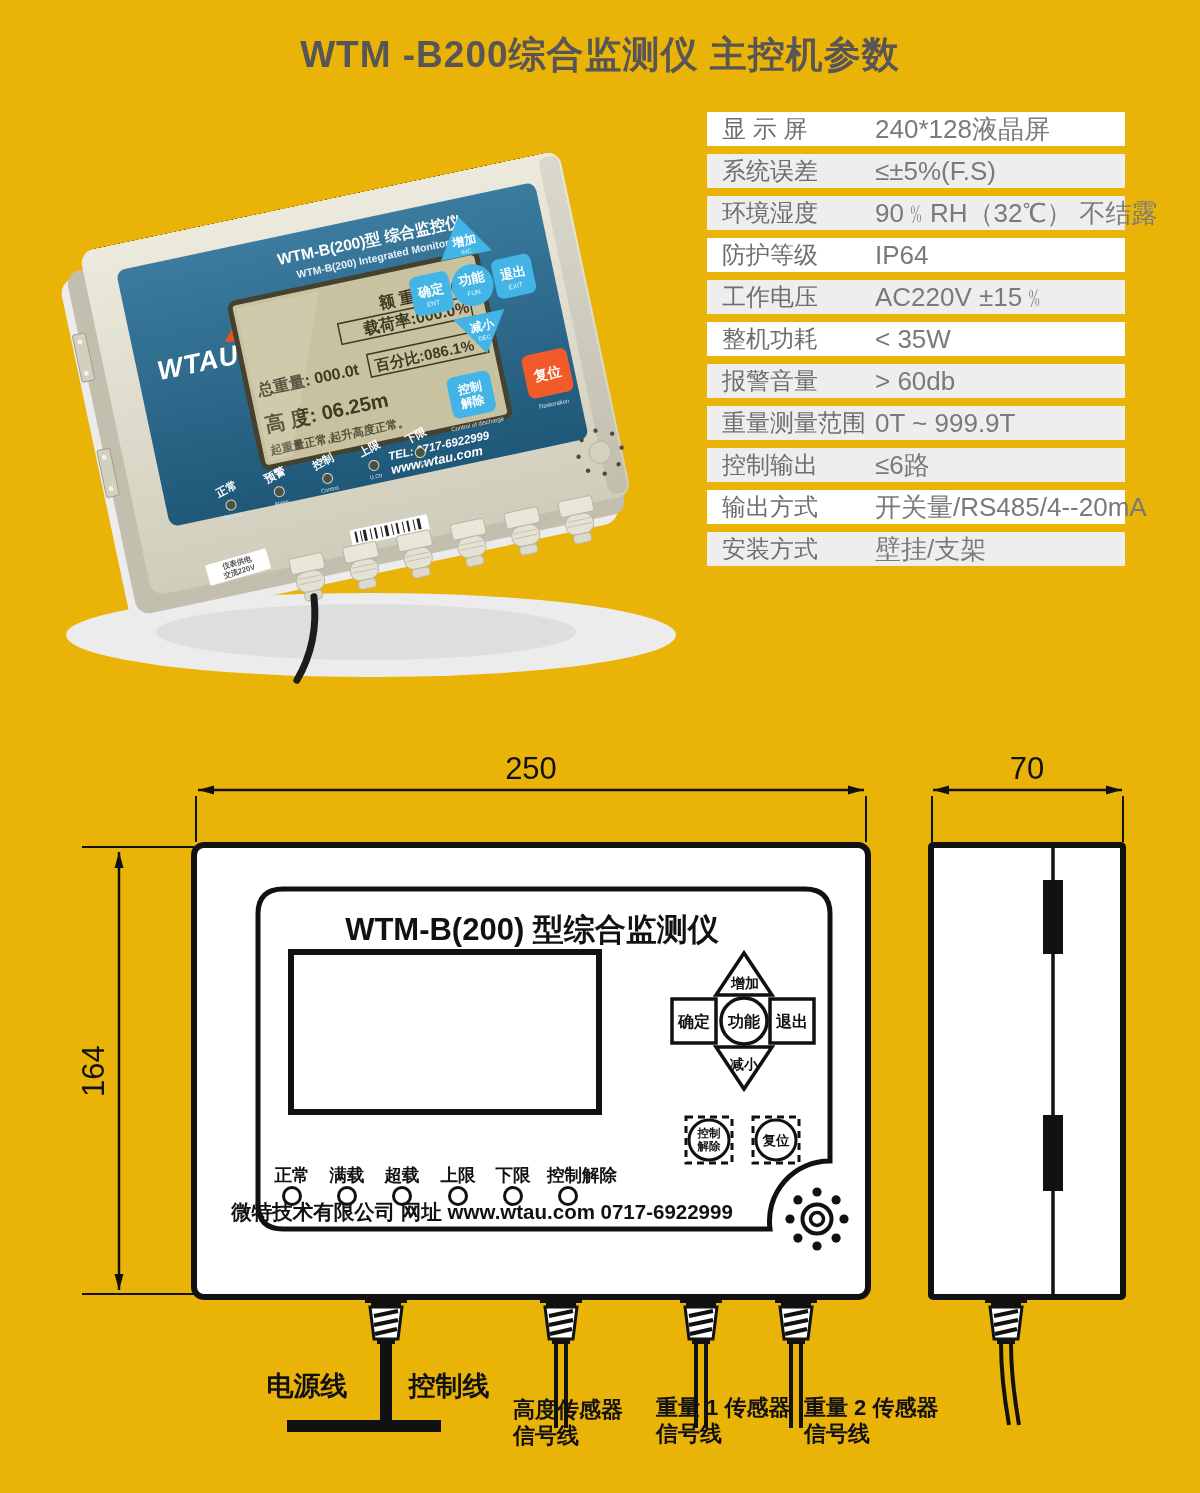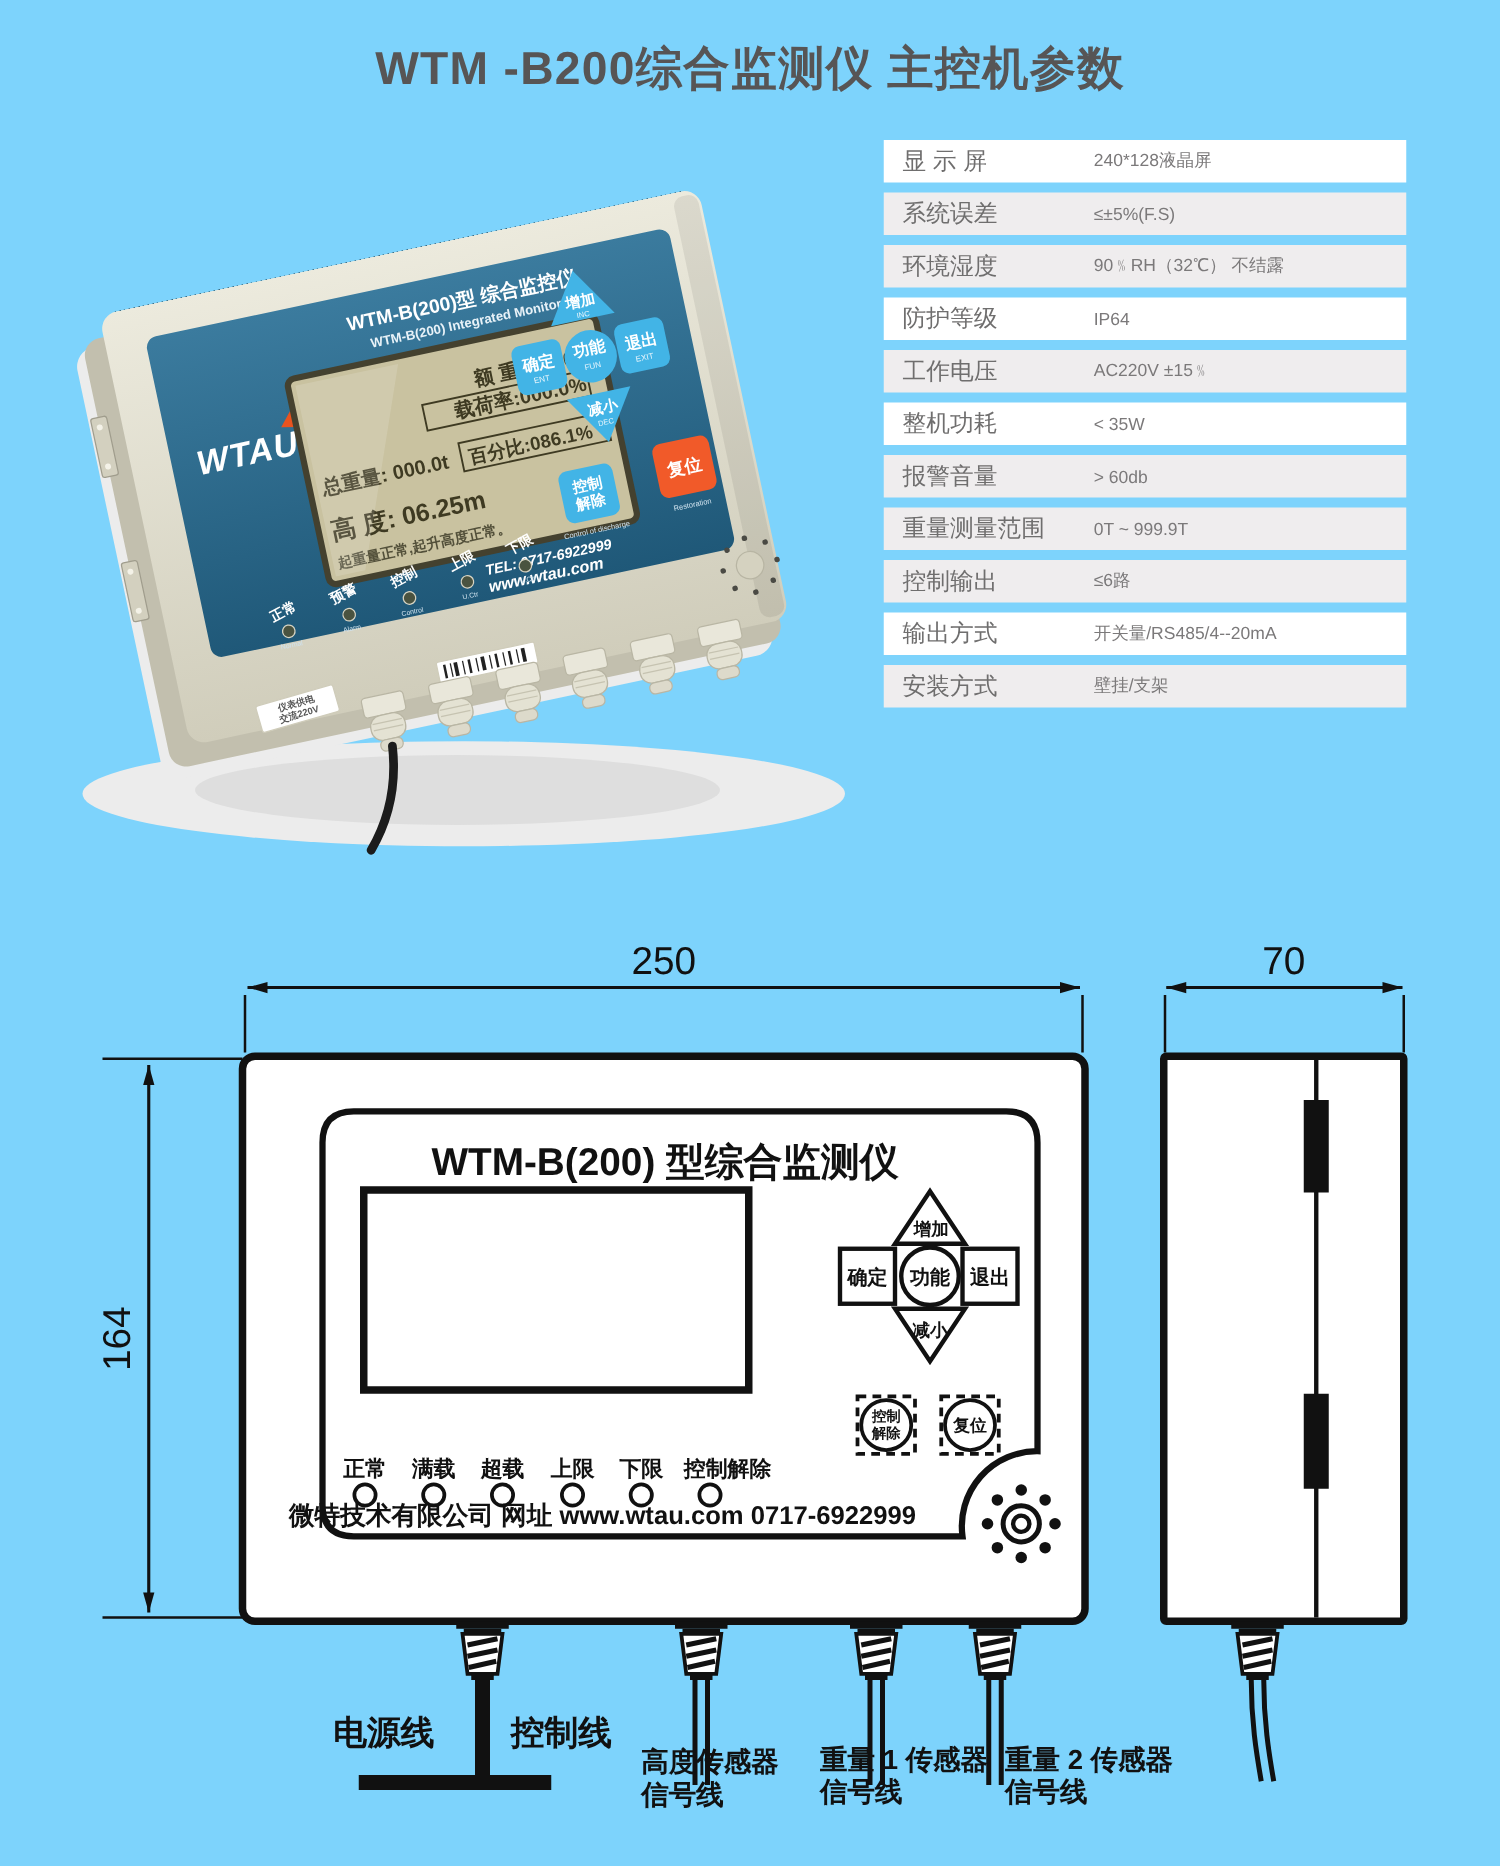--- a/index.html
+++ b/index.html
@@ -1,25 +1,25 @@
 <!DOCTYPE html>
 <html><head>
 <meta charset="utf-8">
 <style>
   html,body{margin:0;padding:0;background:#ffffff;}
-  .page{position:relative;width:1200px;height:1493px;background:#7dd3fc;overflow:hidden;
+  .page{position:relative;width:1200px;height:1493px;background:#eab308;overflow:hidden;
         font-family:"Liberation Sans", sans-serif;}
   .title{position:absolute;top:30px;left:0;width:1200px;text-align:center;
          font-size:37px;font-weight:bold;color:#575555;letter-spacing:1px;}
   
   .specs{position:absolute;left:707px;top:112px;width:418px;}
   .srow{height:34px;margin-bottom:8px;display:flex;align-items:center;background:#ffffff;}
   .srow.alt{background:#efedee;}
-  .slabel{padding-left:15px;width:153px;font-size:19px;color:#6f6e6e;flex:0 0 auto;}
-  .sval{font-size:14px;color:#7b797a;white-space:nowrap;}
+  .slabel{padding-left:15px;width:153px;font-size:24px;color:#6f6e6e;flex:0 0 auto;}
+  .sval{font-size:26px;color:#7b797a;white-space:nowrap;}
   .photo-wrap{position:absolute;left:26px;top:130px;width:664px;height:570px;}
   .drawing-wrap{position:absolute;left:0;top:733px;width:1200px;height:760px;padding-left:16px;}
   svg text{font-family:"Liberation Sans", sans-serif;}
 </style>
 </head>
 <body>
 
 <div class="page">
 
   <div class="title">WTM -B200综合监测仪  主控机参数</div>

